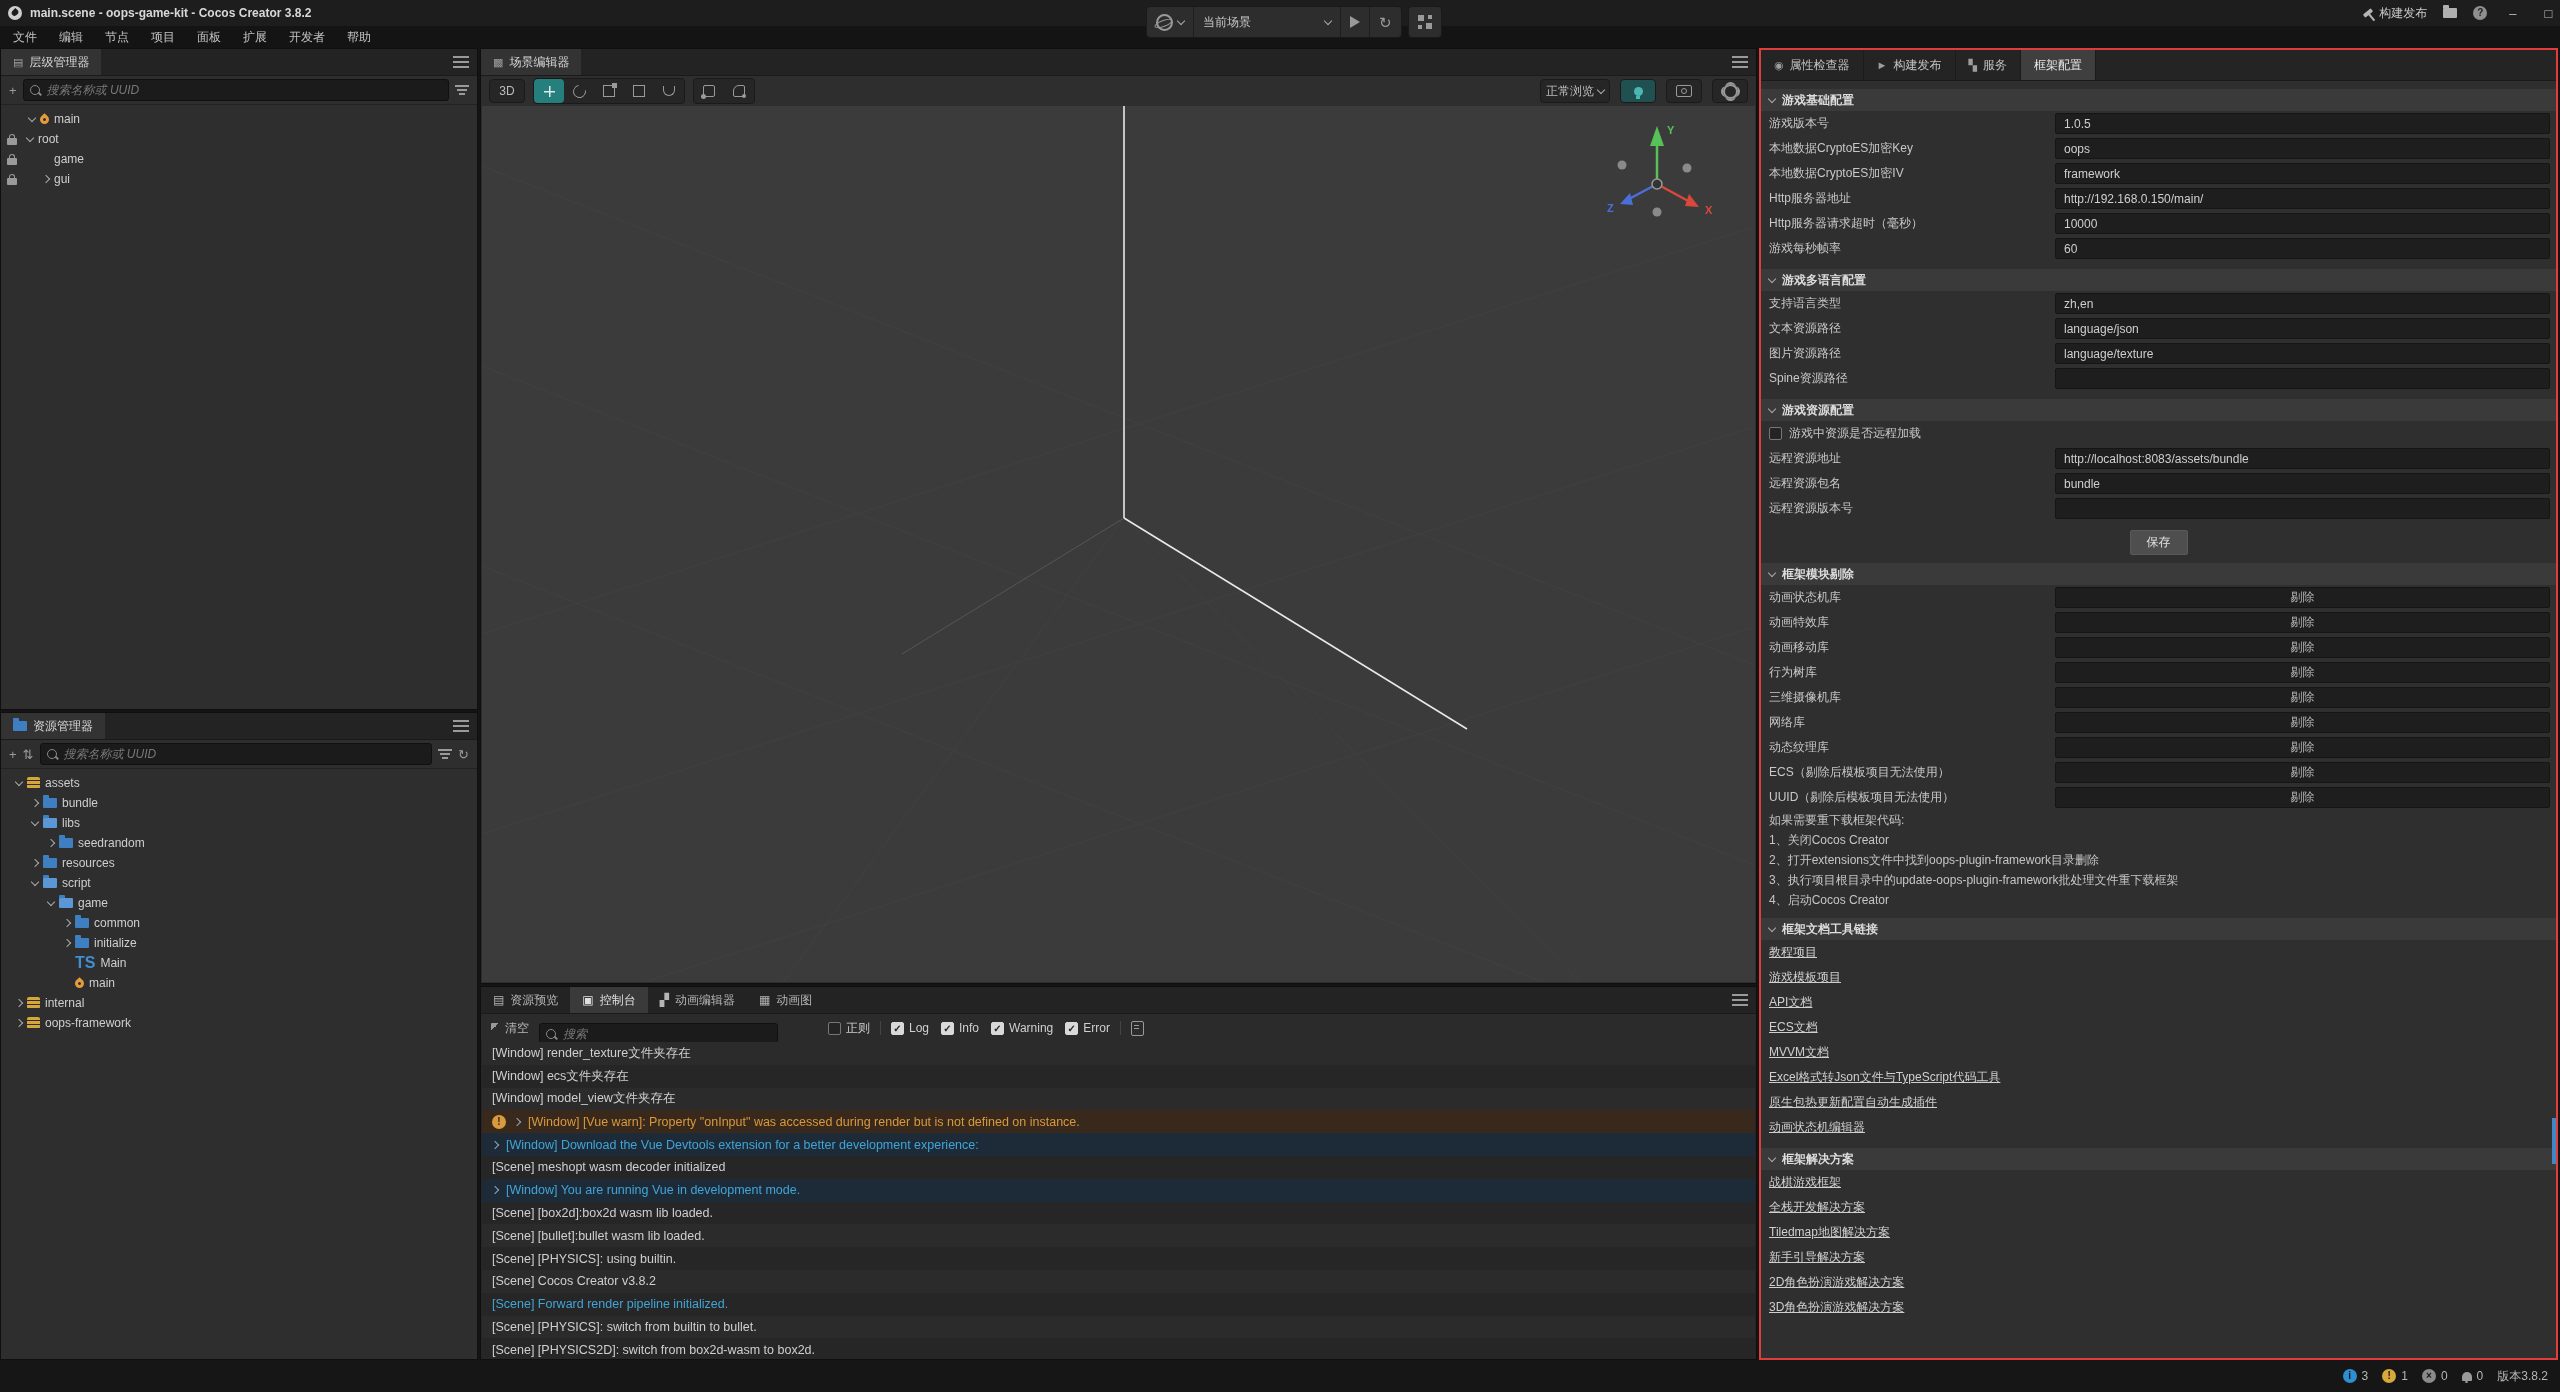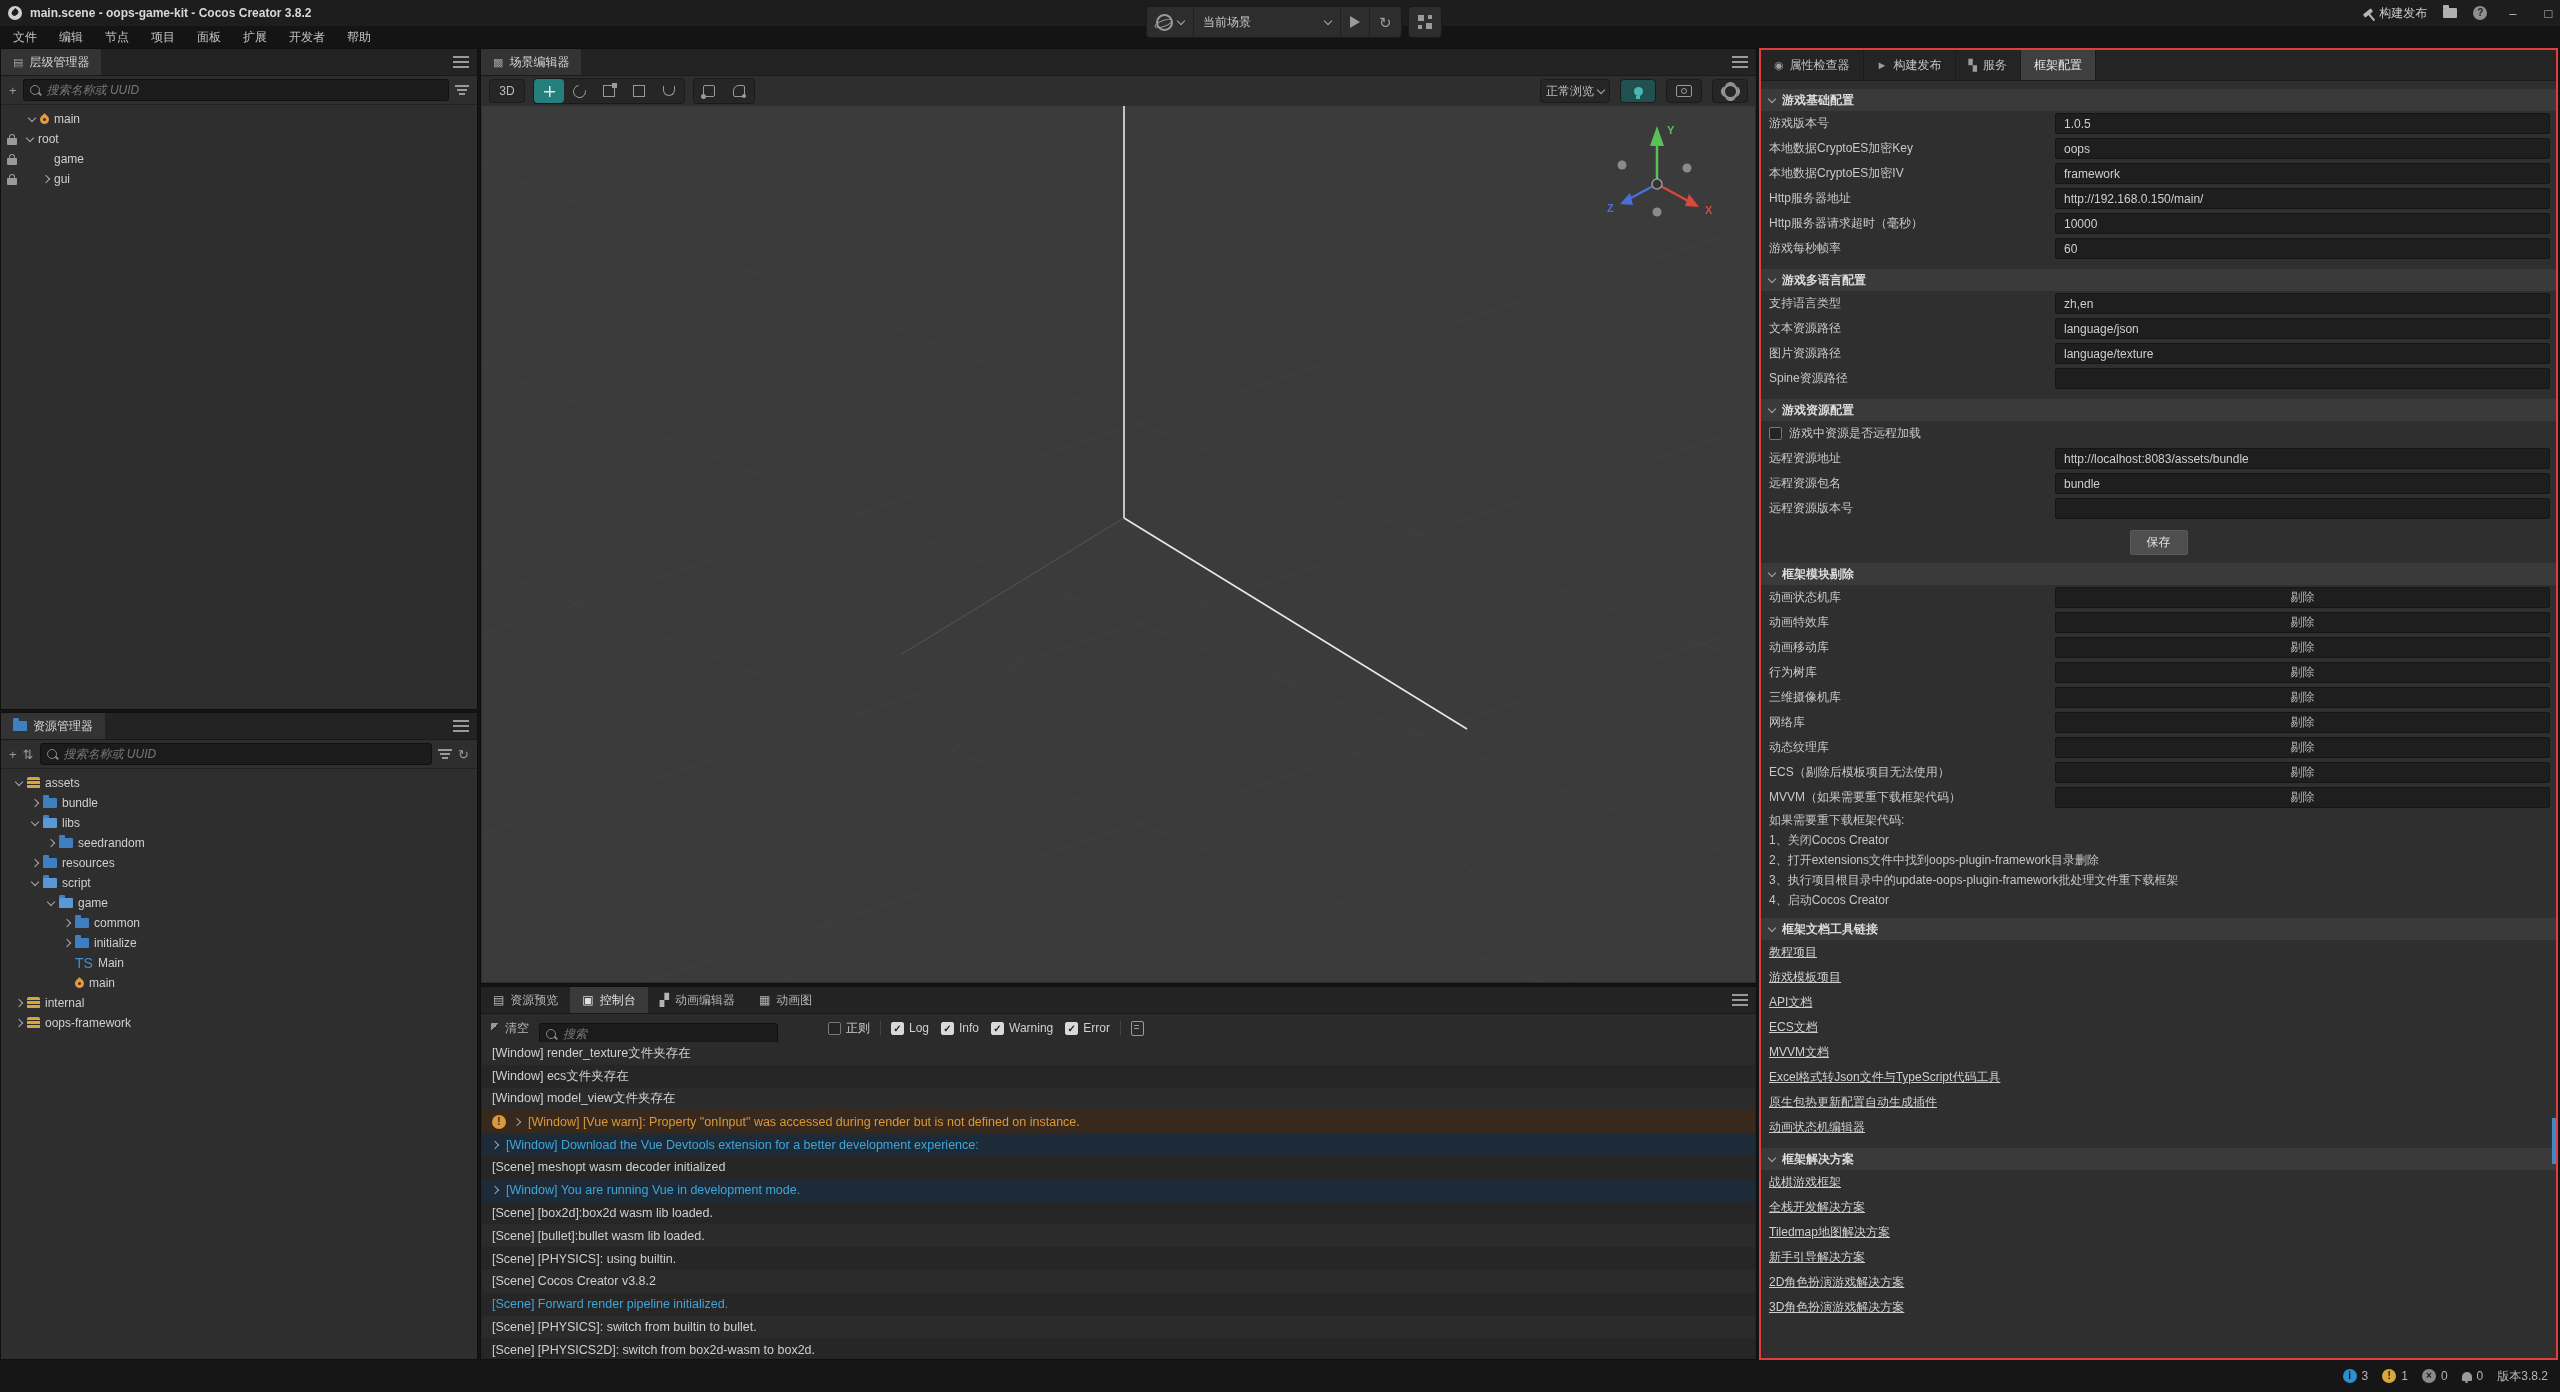--- a/index.html
+++ b/index.html
@@ -68,21 +68,21 @@
   .tlabel{color:#cfcfcf;}
   .lockslot{width:12px;height:12px;flex:0 0 auto;}
   .ic-lock{position:relative;background:#9a9a9a;width:10px;height:7px;margin-top:4px;border-radius:1px;}
   .ic-lock::before{content:"";position:absolute;left:2px;top:-4px;width:6px;height:5px;border:1.5px solid #9a9a9a;border-bottom:none;border-radius:3px 3px 0 0;box-sizing:border-box;}
   .ic-flame{width:9px;height:9px;background:#e59b3c;border-radius:0 50% 50% 50%;transform:rotate(45deg);position:relative;flex:0 0 auto;}
   .ic-flame::after{content:"";position:absolute;left:3px;top:3px;width:3px;height:3px;background:#2e2e2e;border-radius:50%;}
   .ic-folder{width:14px;height:10px;background:#3e7fc1;border-radius:1px;position:relative;flex:0 0 auto;}
   .ic-folder::before{content:"";position:absolute;left:0;top:-3px;width:6px;height:3px;background:#3e7fc1;border-radius:1px 1px 0 0;}
   .ic-folder.open{background:#5b97d4;}
   .ic-db{width:13px;height:12px;border-radius:2px;flex:0 0 auto;background:repeating-linear-gradient(#d6a738 0 3px,#2e2e2e 3px 4px);}
-  .ic-ts{color:#3f8fd2;font-weight:normal;font-size:14px;}
+  .ic-ts{color:#3f8fd2;font-weight:bold;font-size:16px;}
   .indent{flex:0 0 auto;}
 
   
   #scene{left:480px;top:48px;width:1277px;height:936px;}
   #viewport{position:absolute;left:1px;top:57px;right:1px;bottom:1px;background:#3b3b3b;overflow:hidden;}
   .scene-toolrow{height:30px;display:flex;align-items:center;gap:8px;padding:0 8px;background:#2e2e2e;}
   .sc-btn{height:22px;min-width:24px;display:flex;align-items:center;justify-content:center;background:#262626;border:1px solid #1a1a1a;border-radius:4px;color:#bdbdbd;padding:0 5px;gap:4px;}
   .sc-group{display:flex;background:#262626;border:1px solid #1a1a1a;border-radius:4px;height:24px;}
   .sc-tool{width:30px;display:flex;align-items:center;justify-content:center;}
   .sc-tool.active{background:#25807d;border-radius:4px;}
@@ -678,21 +678,21 @@
         </div>
         <div class="frow">
           <span class="flabel">动态纹理库</span>
           <div class="fval center">剔除</div>
         </div>
         <div class="frow">
           <span class="flabel">ECS（剔除后模板项目无法使用）</span>
           <div class="fval center">剔除</div>
         </div>
         <div class="frow">
-          <span class="flabel">MVVM（如果需要重下载框架代码）</span>
+          <span class="flabel">UUID（剔除后模板项目无法使用）</span>
           <div class="fval center">剔除</div>
         </div>
         <div class="note">如果需要重下载框架代码:</div>
         <div class="note">1、关闭Cocos Creator</div>
         <div class="note">2、打开extensions文件中找到oops-plugin-framework目录删除</div>
         <div class="note">3、执行项目根目录中的update-oops-plugin-framework批处理文件重下载框架</div>
         <div class="note">4、启动Cocos Creator</div>
         <div class="sec-h">
           <span class="chev chev-d"></span>
           <span>框架文档工具链接</span>

